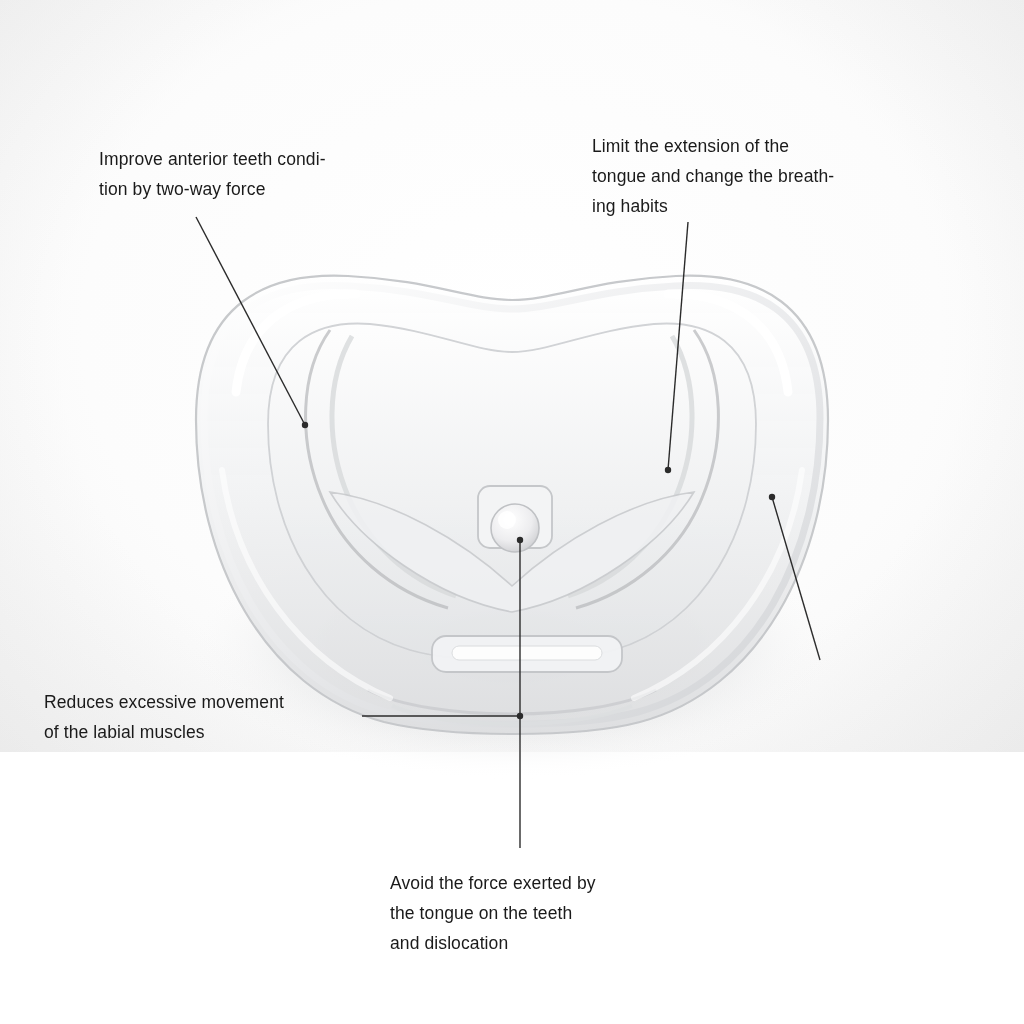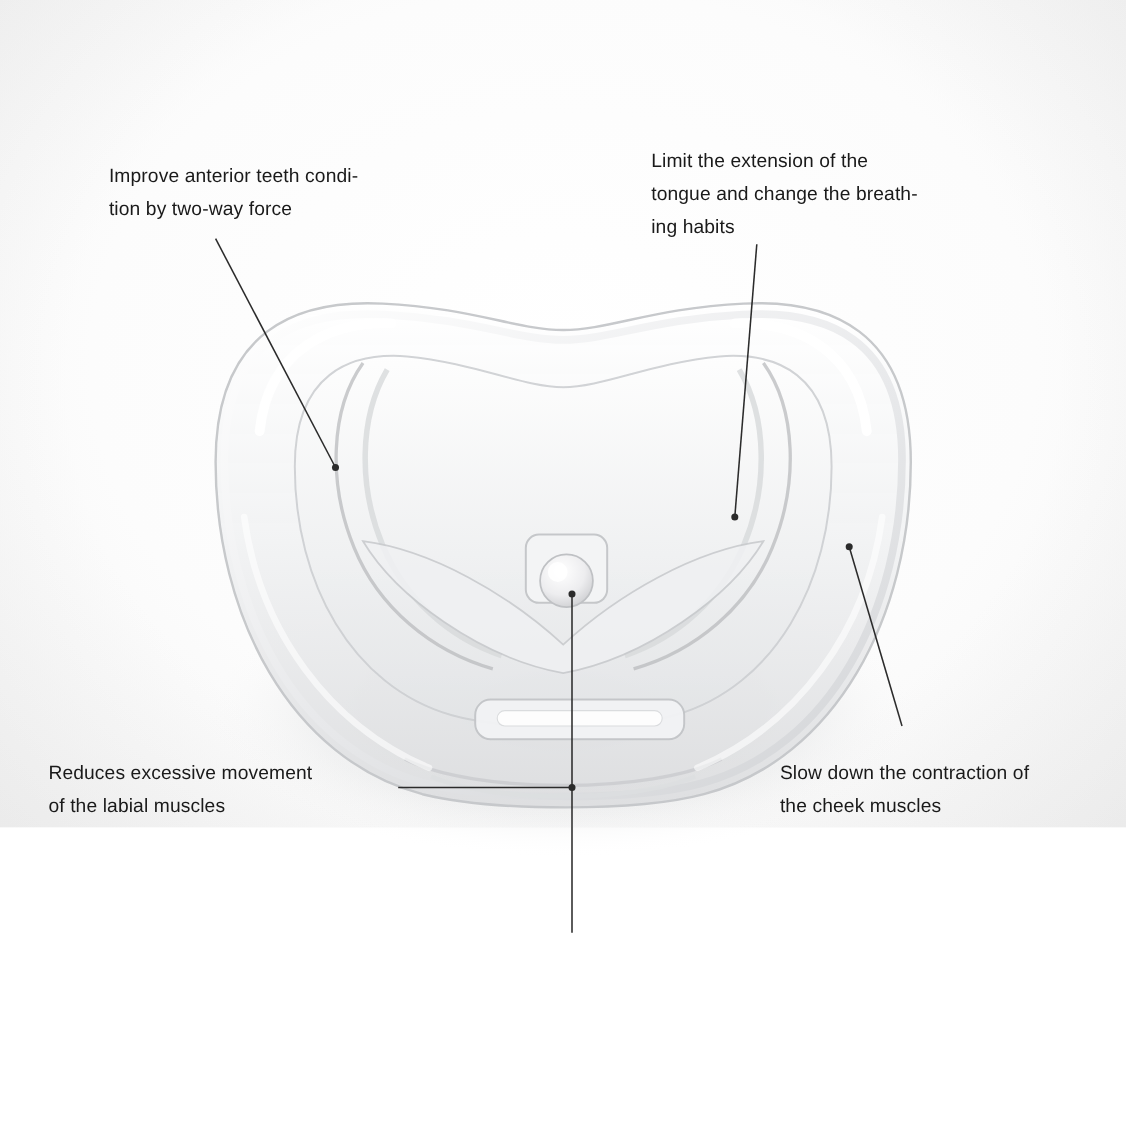--- a/index.html
+++ b/index.html
@@ -168,17 +168,18 @@
   <div class="callout c-improve">Improve anterior teeth condi-
 tion by two-way force</div>
 
   <div class="callout c-reduce">Reduces excessive movement
 of the labial muscles</div>
 
   <div class="callout c-limit">Limit the extension of the
 tongue and change the breath-
 ing habits</div>
 
-  <div class="callout c-slow">Slow down the contraction of
-the cheek muscles</div>
 
+  <div class="callout c-avoid">Avoid the force exerted by
+the tongue on the teeth
+and dislocation</div>
 
 </div>
 
 </body></html>

